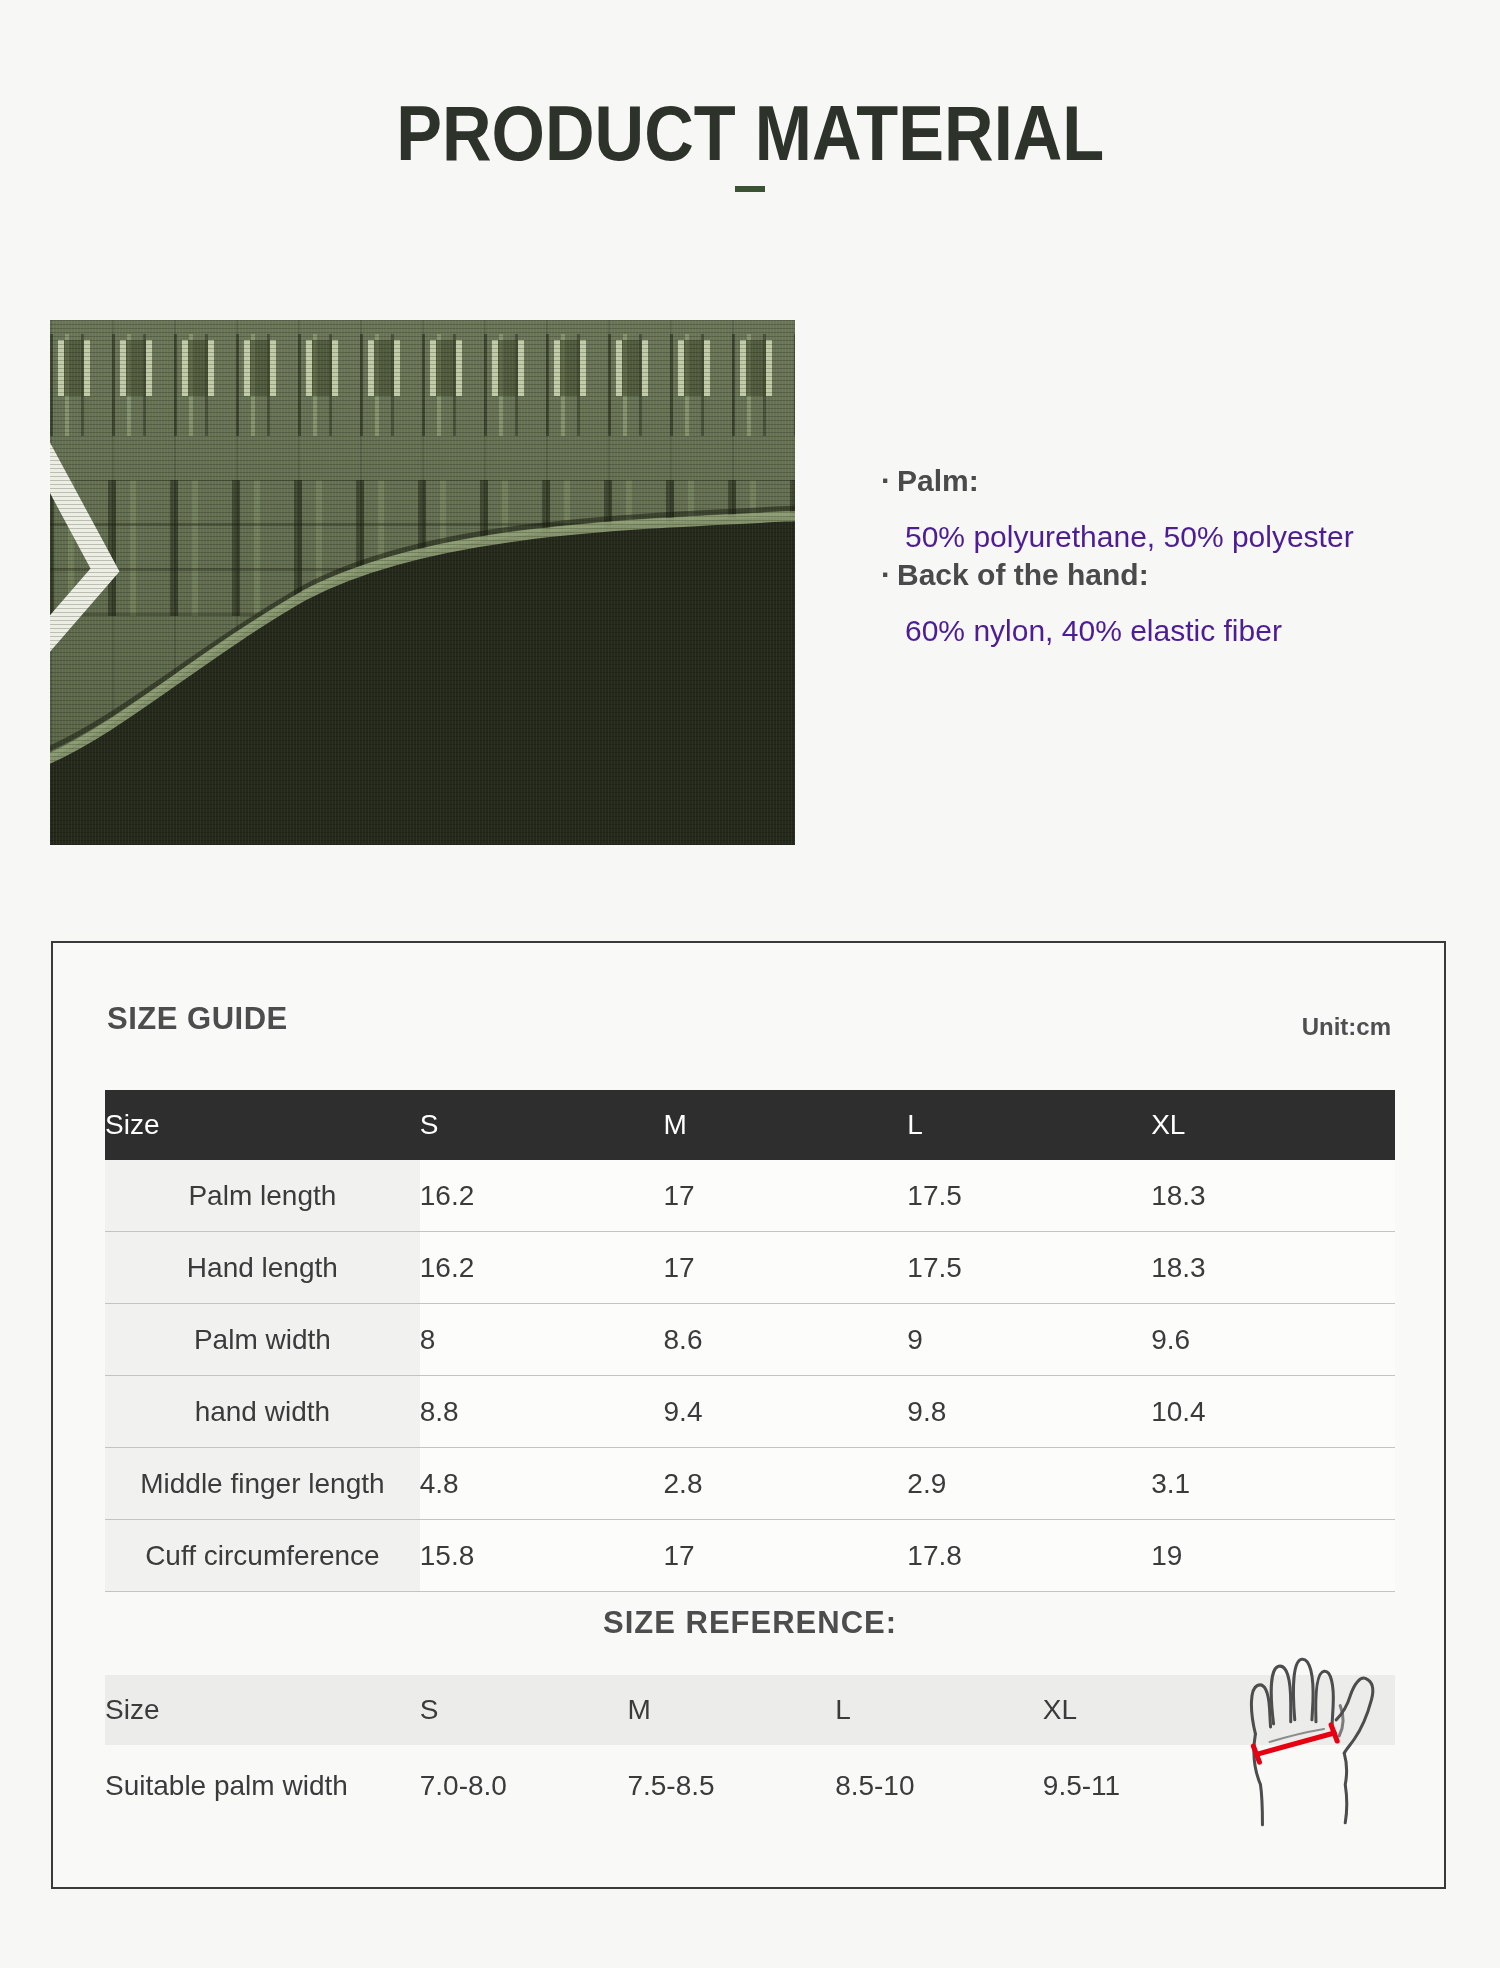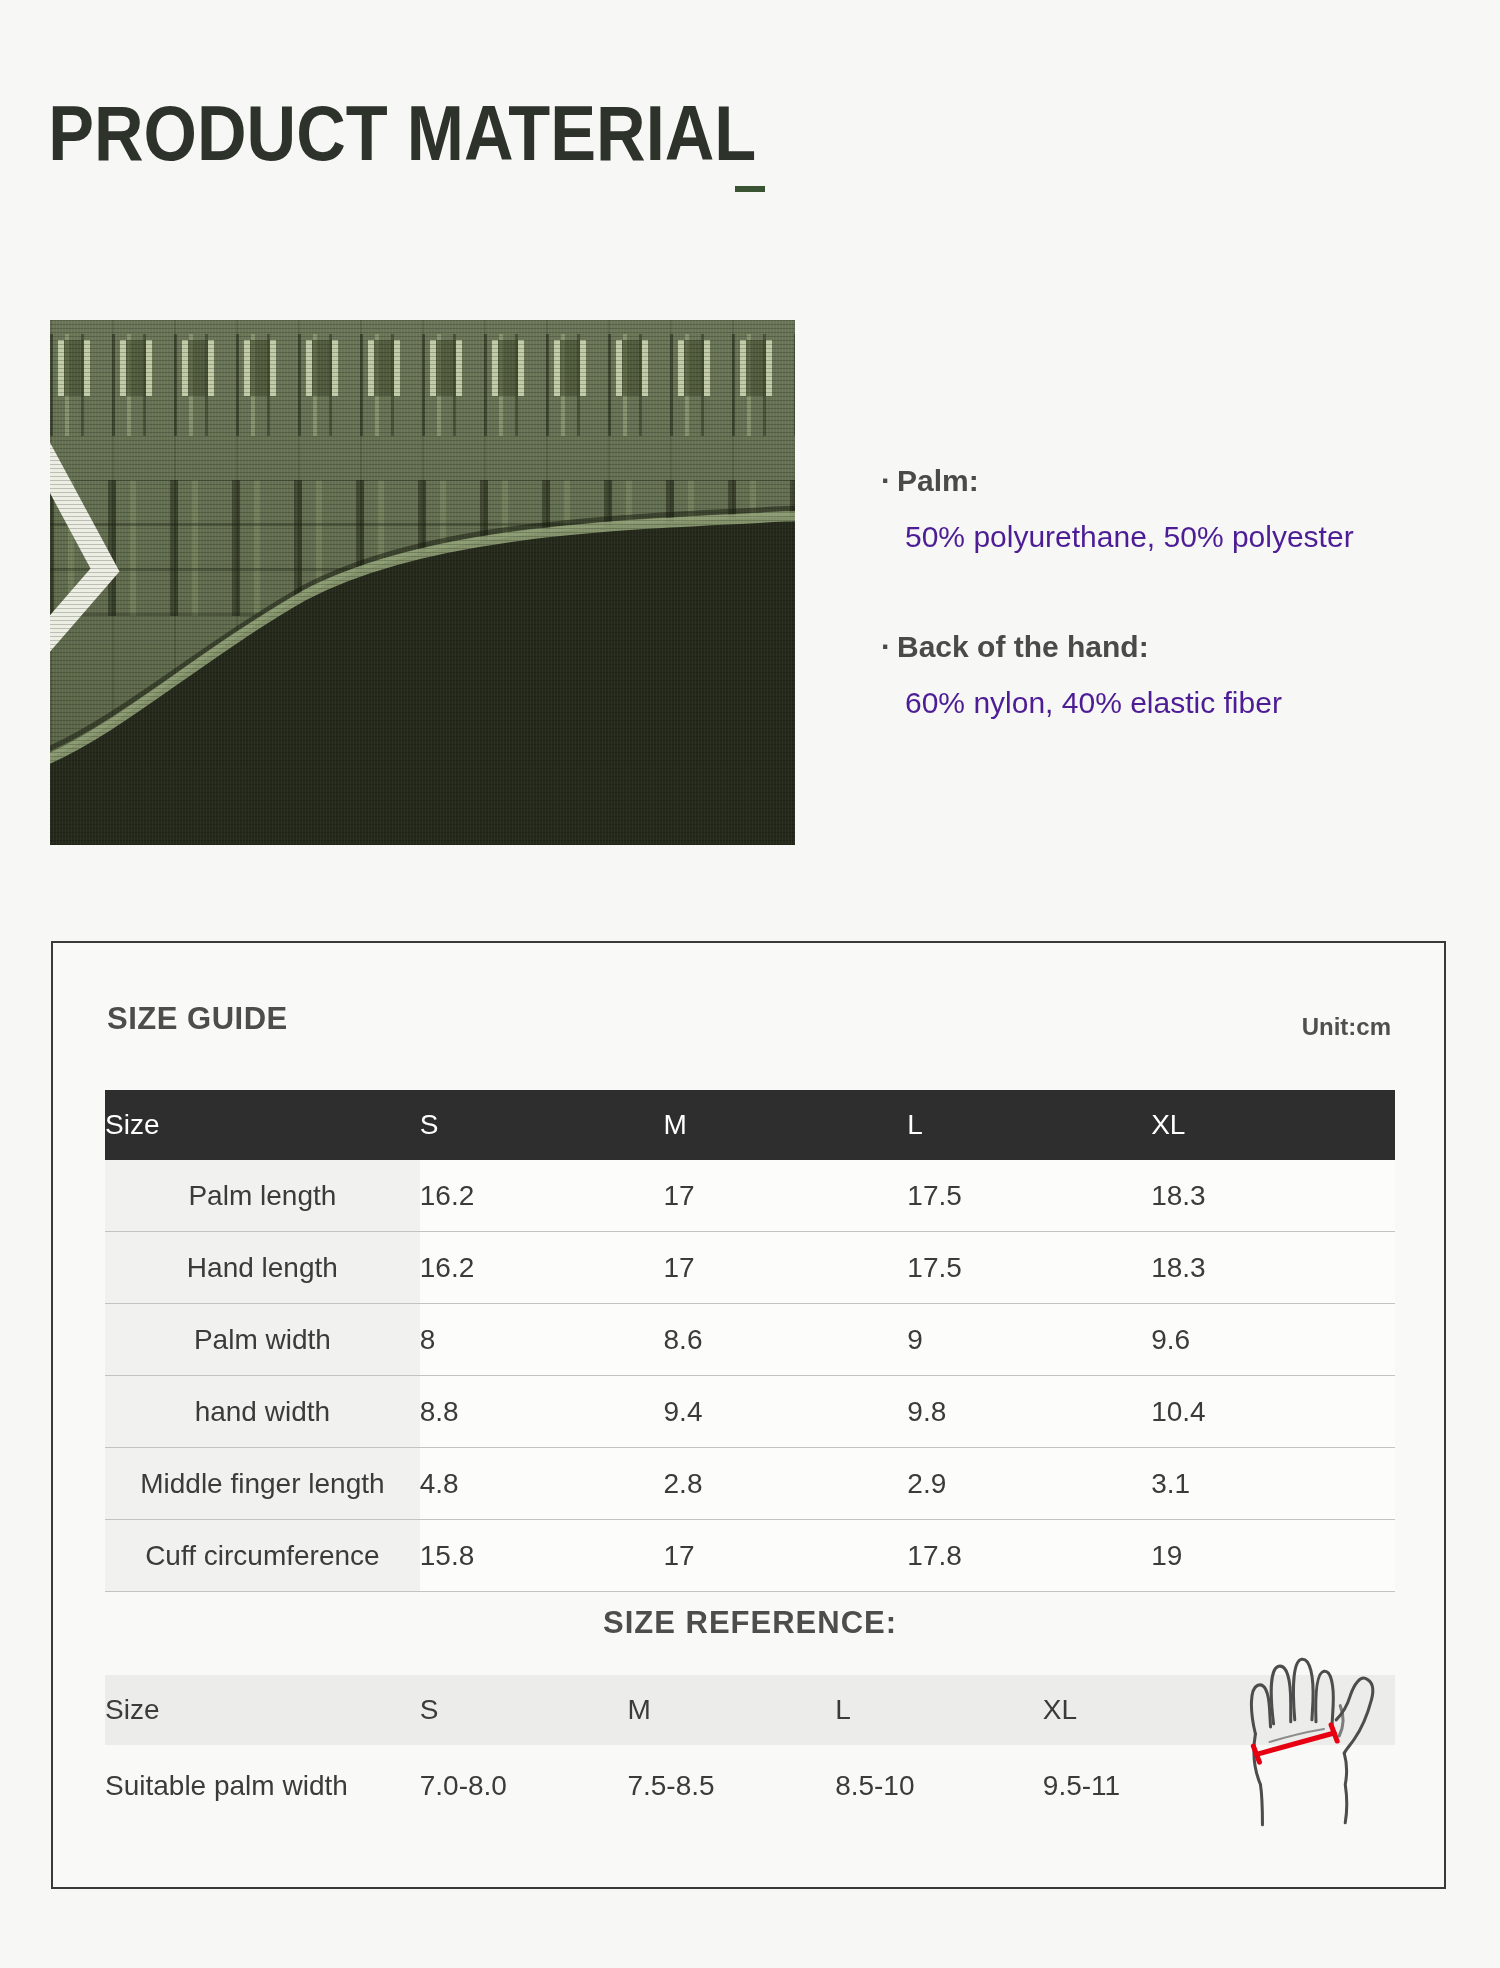--- a/index.html
+++ b/index.html
@@ -7,21 +7,21 @@
   body {
     height:1968px;
     background:#f7f7f5;
     font-family:"Liberation Sans","DejaVu Sans",sans-serif;
     position:relative;
     overflow:hidden;
     color:#3b3b3b;
   }
 
   
-  .title-wrap { position:absolute; top:88px; left:0; width:100%; }
+  .title-wrap { position:absolute; top:88px; left:0; width:100%; text-align:center; }
   .page-title {
     display:inline-block;
     font-size:78px; font-weight:700; letter-spacing:0px;
     color:#2d322b;
     transform:scaleX(.88); transform-origin:center;
     white-space:nowrap;
   }
   .title-dash { position:absolute; top:186px; left:calc(50% - 15px); width:30px; height:6px; background:#3a5433; }
 
   
@@ -60,21 +60,21 @@
   .fabric-svg { position:absolute; inset:0; width:100%; height:100%; }
   .knit-lines {
     position:absolute; inset:0; pointer-events:none;
     background:
       repeating-linear-gradient(0deg, rgba(15,18,8,.22) 0 1px, transparent 1px 4px),
       repeating-linear-gradient(90deg, rgba(255,255,255,.05) 0 1px, transparent 1px 3px);
   }
 
   
   .materials { position:absolute; left:881px; top:462px; width:540px; }
-  .mat-item + .mat-item { margin-top:72px; }
+  .mat-item + .mat-item { }
   .mat-label { font-size:30px; font-weight:700; color:#4a4a4a; line-height:38px; }
   .mat-label .bullet { font-weight:700; margin-right:6px; color:#4a4a4a; }
   .mat-value { font-size:30px; color:#4c1d95; line-height:38px; margin-top:18px; padding-left:24px; }
 
   
   .card {
     position:absolute; left:51px; top:941px; width:1395px; height:948px;
     background:#f9f9f8; border:2px solid #3a3a3a;
   }
   .sg-head { position:absolute; left:54px; top:58px; font-size:31px; font-weight:700; color:#4d4d4d; letter-spacing:.5px; }

